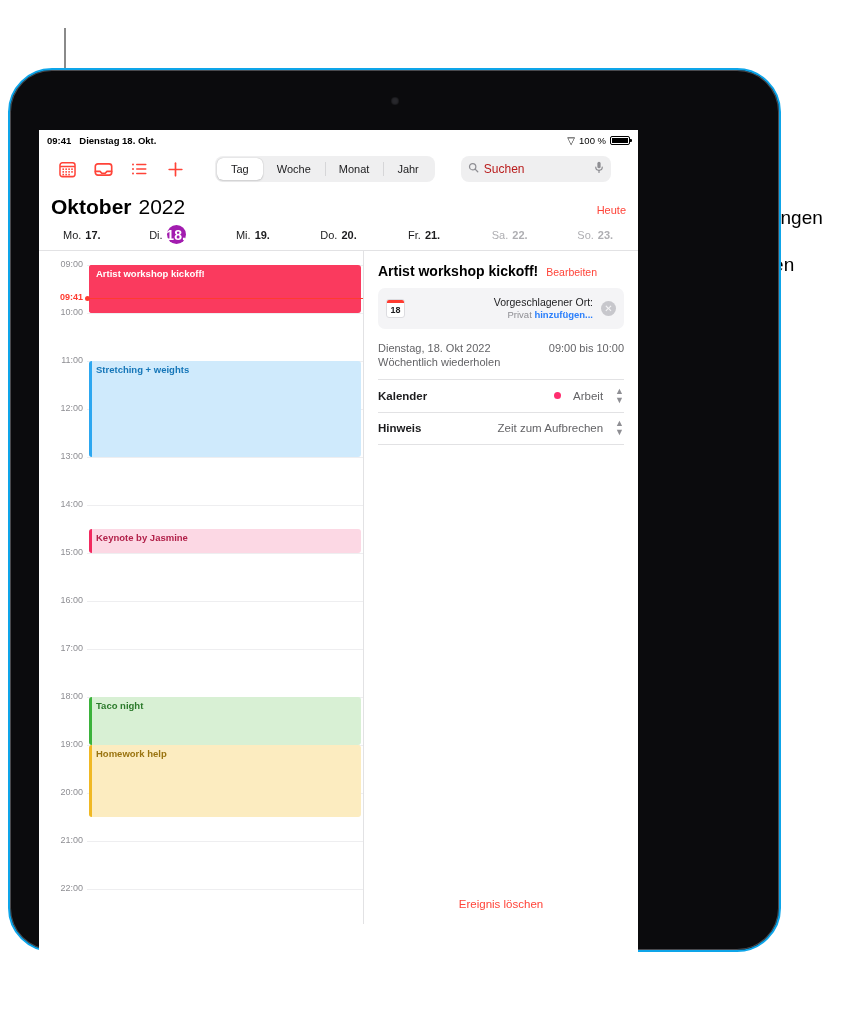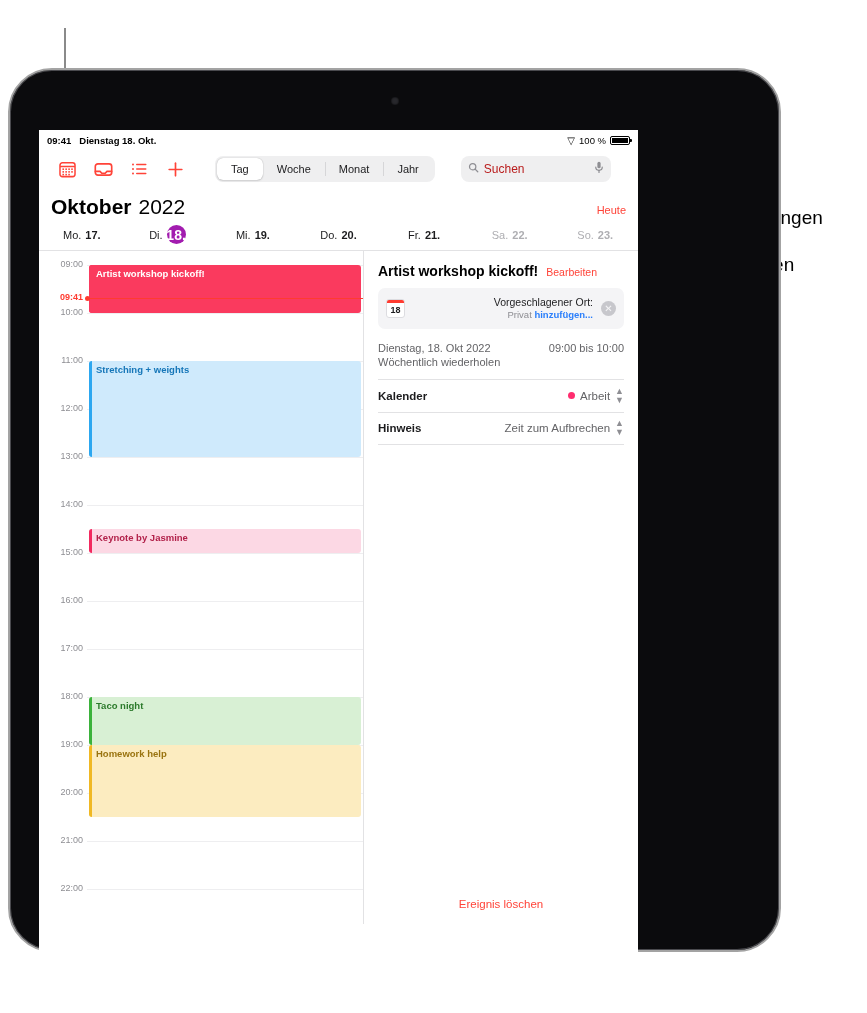--- a/index.html
+++ b/index.html
@@ -32,21 +32,21 @@
   #leader-inbox-h { left: 99px; top: 206px; width: 530px; height: 2px; }
   #leader-right-h { left: 676px; top: 189px; width: 22px; height: 2px; }
 
   
   #device {
     position: absolute;
     left: 8px; top: 68px;
     width: 773px; height: 884px;
     background: #0b0b0d;
     border-radius: 44px;
-    border: 2px solid #a3a3a3;
+    border: 2px solid #0ea5e9;
     box-shadow: inset 0 0 0 1px #4a4a4e;
   }
   #camera {
     position: absolute; left: 50%; top: 27px;
     transform: translateX(-50%);
     width: 8px; height: 8px; border-radius: 50%;
     background: #28282c;
     box-shadow: inset 0 0 2px #000;
   }
   #home-button {
@@ -222,21 +222,21 @@
   #when-date { font-size: 11px; color: #636366; }
   #when-time { margin-left: auto; font-size: 11px; color: #636366; }
   #when-repeat { font-size: 11px; color: #636366; }
 
   .detail-row {
     border-top: 1px solid #e2e2e4;
     height: 33px;
     display: flex; align-items: center;
   }
   .detail-label { font-size: 11.5px; font-weight: bold; color: #1c1c1e; }
-  .detail-value { margin-left: auto; font-size: 11.5px; color: #636366; display: flex; align-items: center; gap: 5px; justify-content: space-between; }
+  .detail-value { margin-left: auto; font-size: 11.5px; color: #636366; display: flex; align-items: center; gap: 12px; justify-content: space-between; }
   .cal-dot { width: 7px; height: 7px; border-radius: 50%; display: inline-block; }
   .stepper { color: #8e8e93; font-size: 9px; line-height: 1; display: flex; flex-direction: column; }
   .bottom-border { border-bottom: 1px solid #e2e2e4; }
 
   #delete-row {
     position: absolute; left: 0; right: 0; bottom: 12px;
     text-align: center;
   }
   #delete-link { font-size: 11.5px; color: #ff4338; }
 </style>

